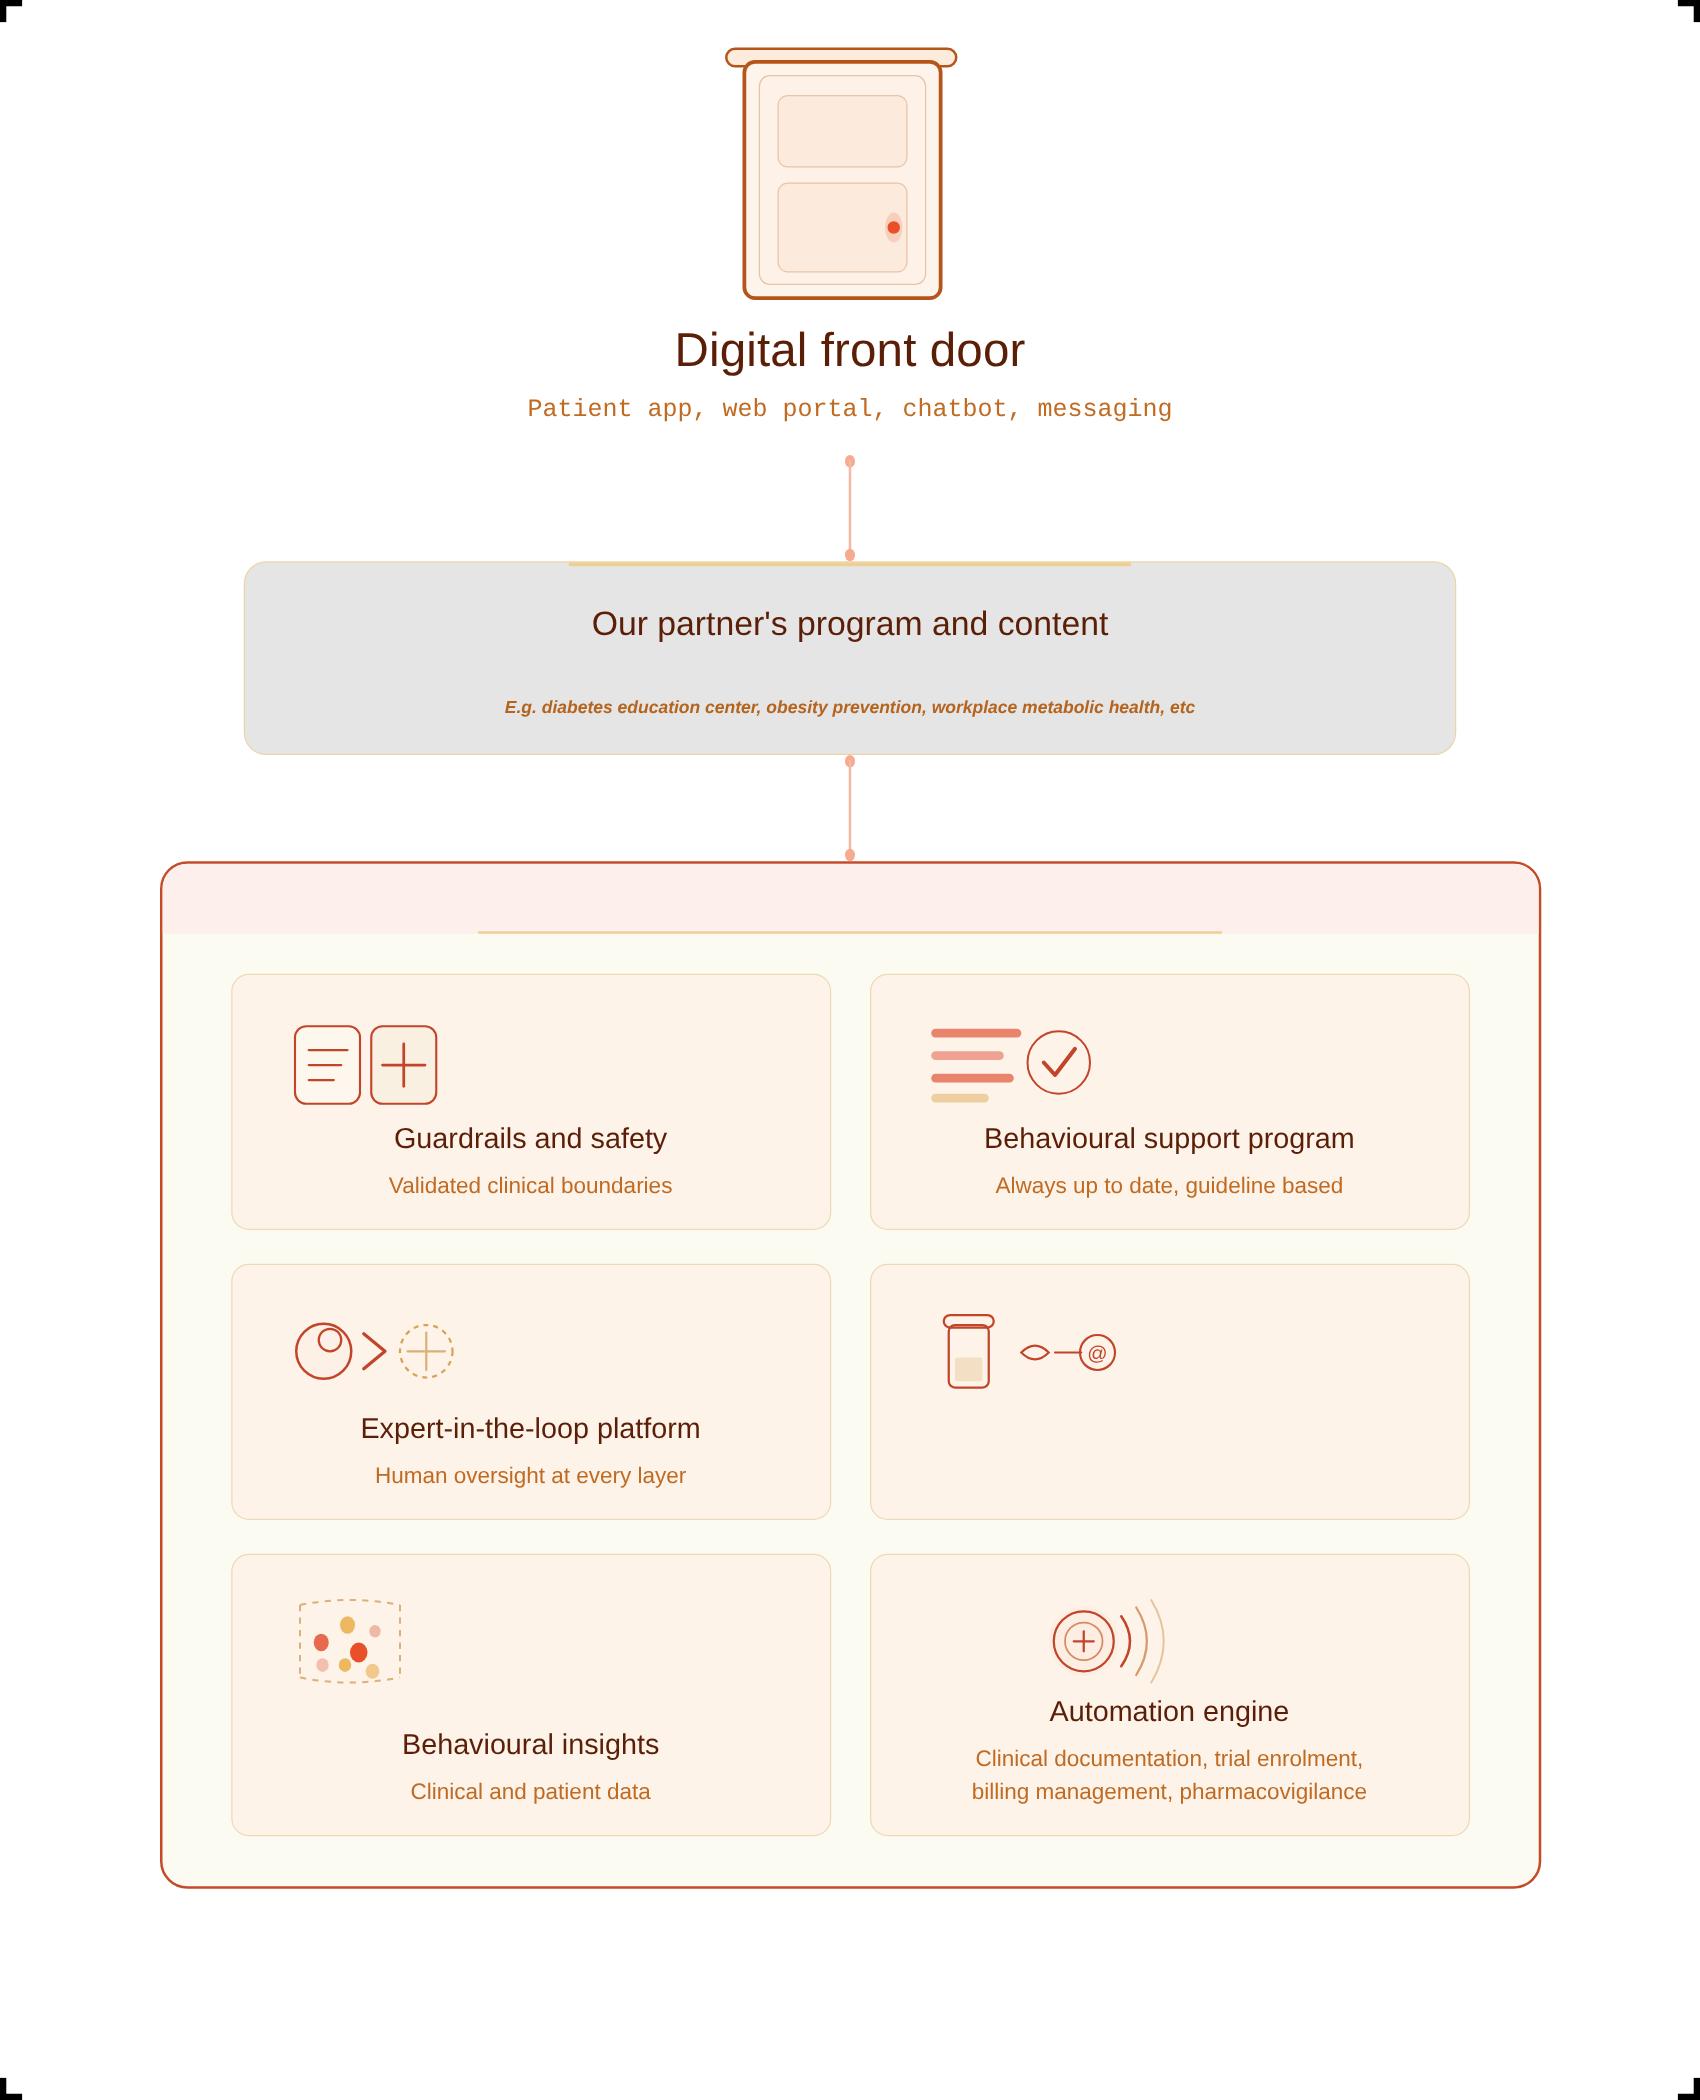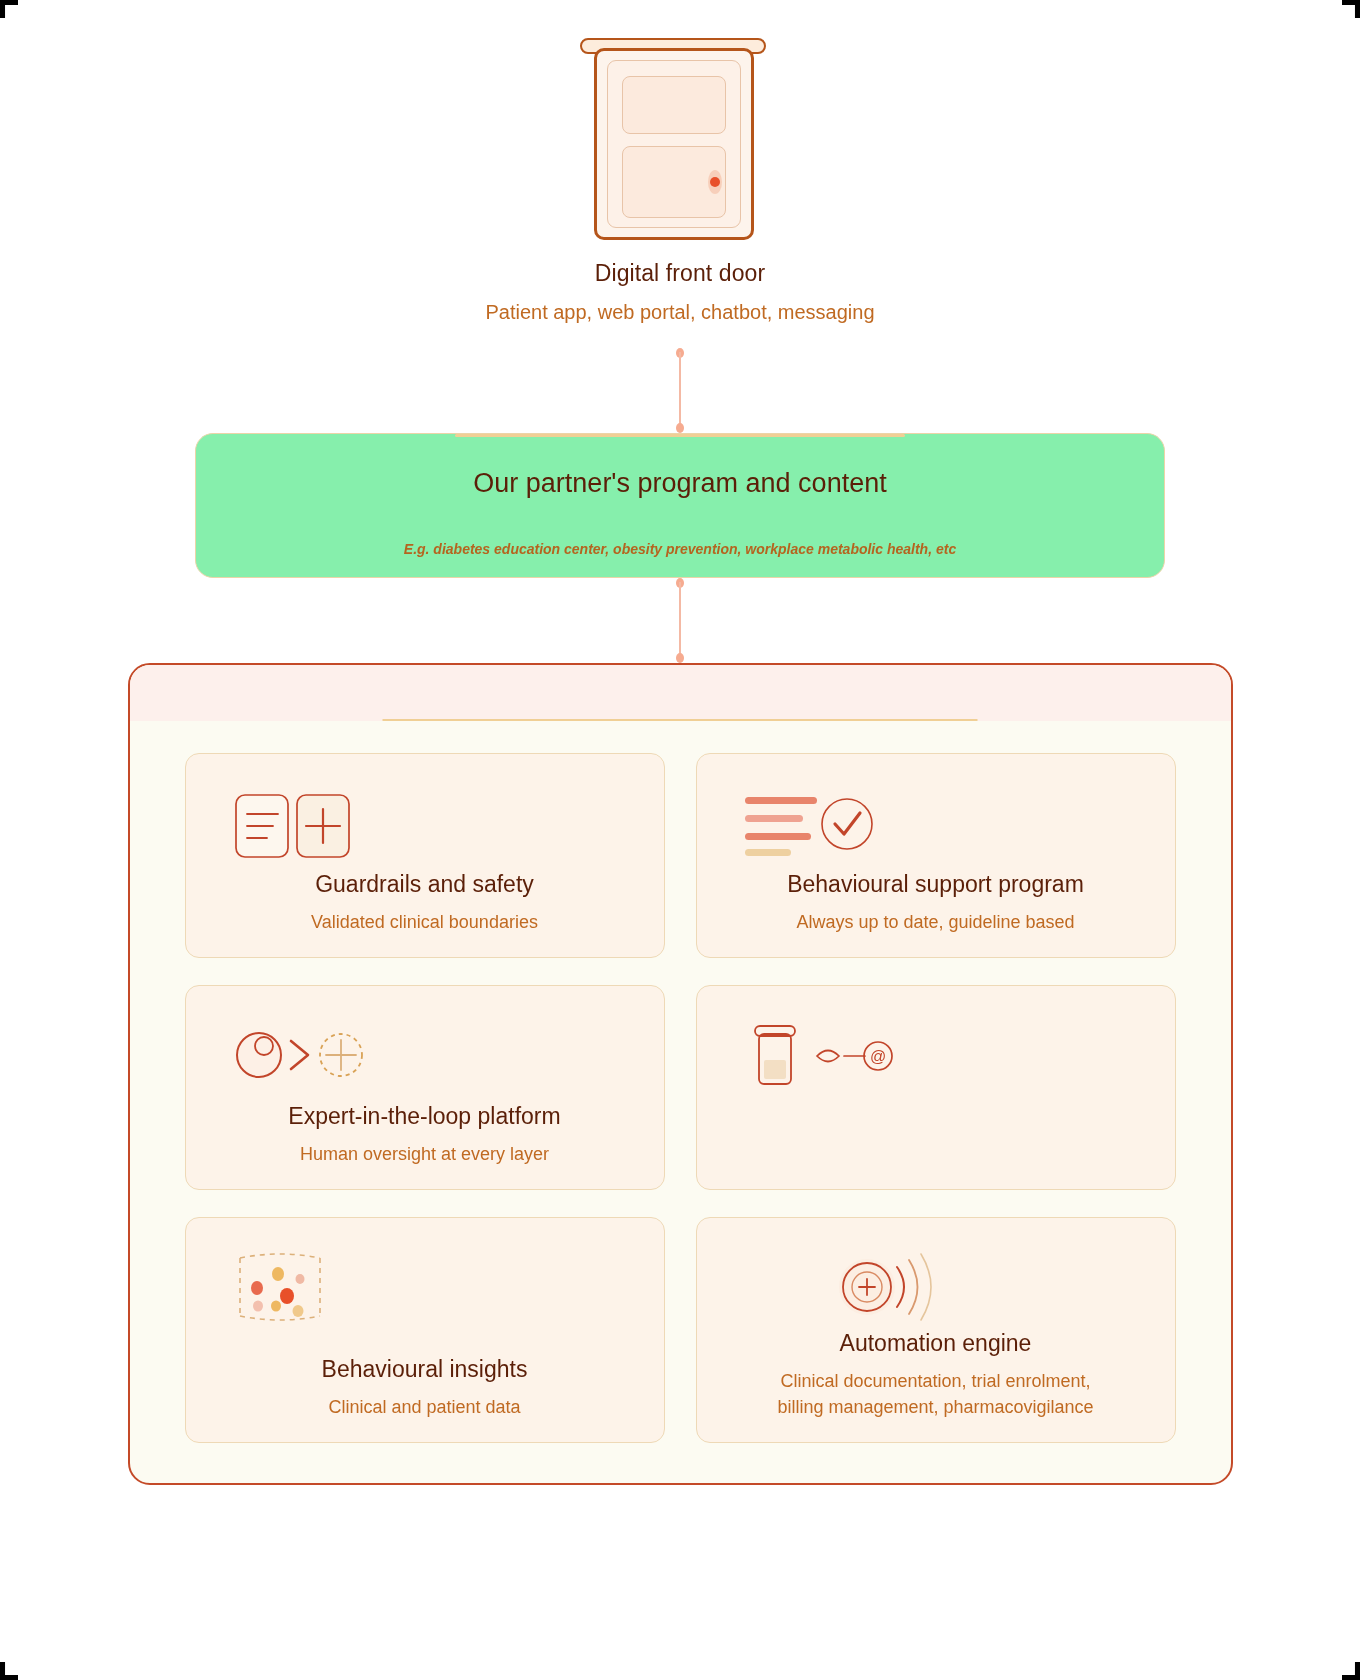--- a/index.html
+++ b/index.html
@@ -82,29 +82,30 @@
   .door-knob {
     position: absolute;
     top: 143px; left: 130px;
     width: 10px; height: 10px;
     border-radius: 50%;
     background: #e8502a;
   }
 
   .top-title {
     margin-top: 16px;
-    font-size: 23px;
+    font-size: 38px;
     color: #5b1f08;
     font-weight: 400;
     letter-spacing: .1px;
   }
   .top-sub {
     margin-top: 14px;
     font-size: 20px;
     color: #c06a22;
+    font-family: Liberation Mono, monospace;
   }
 
   
   .connector {
     width: 14px;
     height: 80px;
     position: relative;
   }
   .connector .line {
     position: absolute;
@@ -124,24 +125,24 @@
   .connector .dot.top { top: 0; }
   .connector .dot.bot { bottom: 0; }
   .connector.c1 { height: 85px; margin-top: 24px; }
   .connector.c1 .line { height: 78px; }
   .connector.c2 { height: 85px; }
   .connector.c2 .line { height: 78px; }
 
   
   .partner-band {
     width: 970px;
-    background: #86efac;
+    background: #e5e5e5;
     border: 1.5px solid #ecd4a8;
     border-radius: 18px;
-    padding: 34px 40px 20px;
+    padding: 34px 40px 30px;
     text-align: center;
     position: relative;
   }
   .partner-band .topline {
     position: absolute;
     top: 0; left: 50%;
     transform: translateX(-50%);
     width: 450px; height: 3px;
     background: #f0cf95;
     border-radius: 2px;

